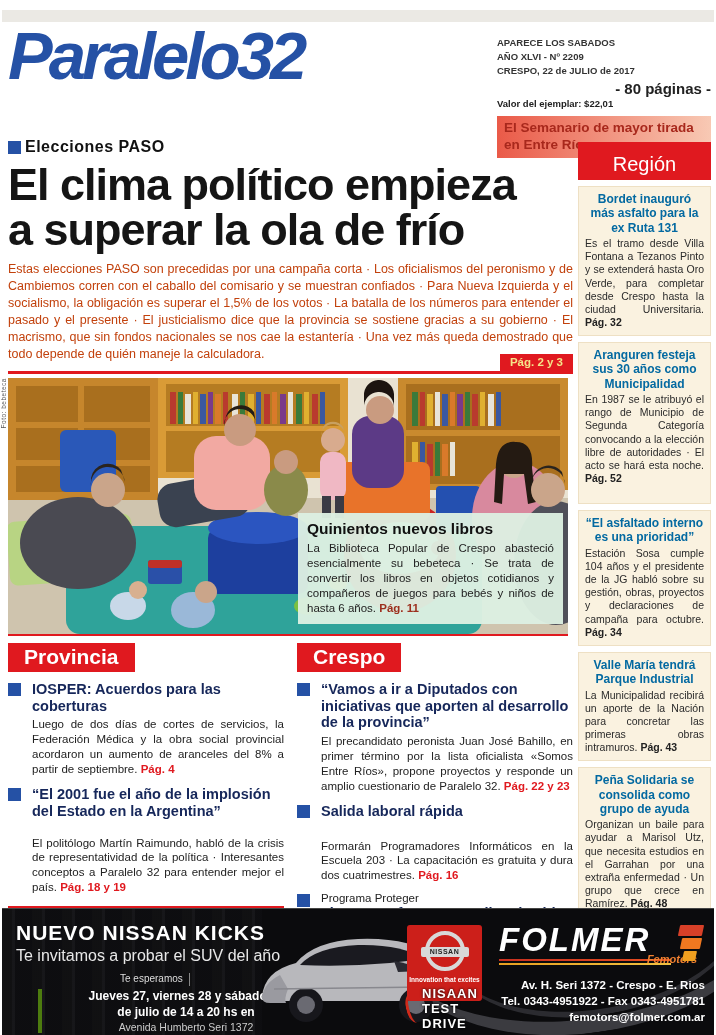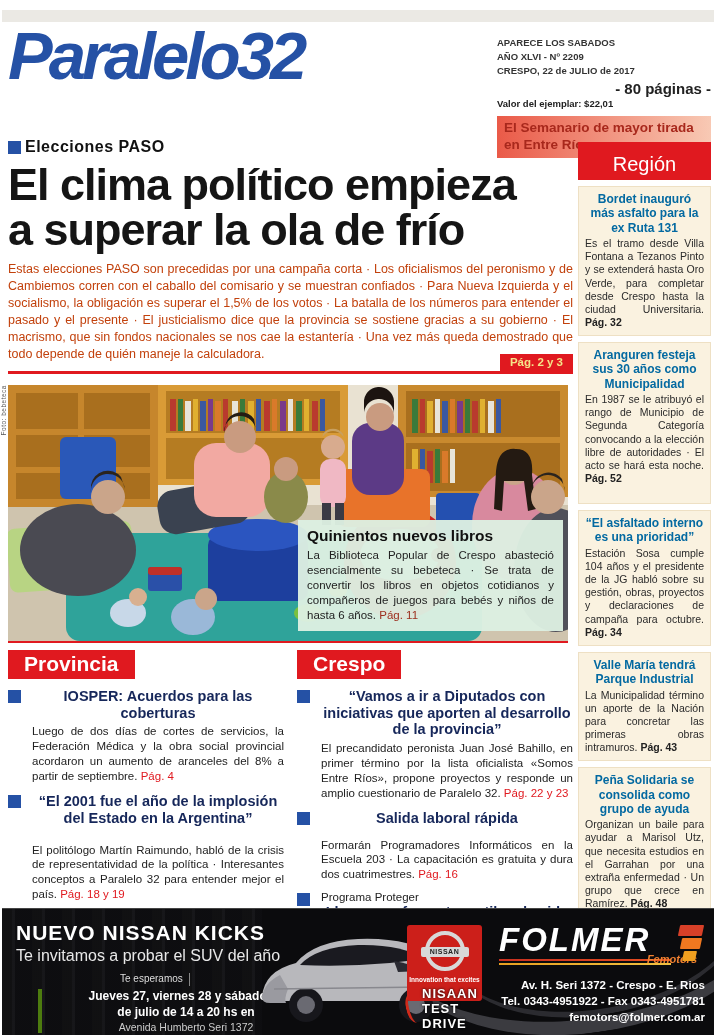--- a/index.html
+++ b/index.html
@@ -24,41 +24,41 @@
   .kicker-row{display:flex;align-items:center;gap:4px;}
   .sq{width:13px;height:13px;background:var(--c-blue,#2551a5);flex:0 0 auto;}
   .kicker{font-size:16px;font-weight:bold;color:#111;letter-spacing:.5px;}
   .headline{font-size:45px;font-weight:bold;color:#151515;line-height:1.0;letter-spacing:-1px;margin-top:6px;}
   .lead-wrap{position:relative;margin-top:9px;padding-bottom:8px;border-bottom:3px solid var(--c-red,#e0191f);}
   .lead{font-size:12.5px;line-height:1.36;color:#c2410c;text-align:justify;}
   .lead-badge{position:absolute;right:0;bottom:0;background:var(--c-red,#e0191f);color:#f5e48a;
         font-size:11.5px;font-weight:bold;padding:2px 10px 3px;}
 
   
-  .photo{position:relative;margin-top:11px;width:560px;height:256px;background:#5eead4;border-bottom:2px solid var(--c-red,#e0191f);}
+  .photo{position:relative;margin-top:4px;width:560px;height:256px;background:#5eead4;border-bottom:2px solid var(--c-red,#e0191f);}
   .photo svg{display:block;}
   .photo-credit{position:absolute;left:-8px;top:0px;font-size:6.5px;color:#555;
         writing-mode:vertical-rl;transform:rotate(180deg);letter-spacing:.5px;}
   .caption{position:absolute;right:5px;bottom:10px;width:247px;background:rgba(221,239,226,.96);
         padding:7px 9px 8px;}
   .caption h3{margin:0 0 3px;font-size:15.5px;color:#111;}
   .caption p{margin:0;font-size:11.5px;line-height:1.3;color:#222;text-align:justify;}
   .caption .pref{color:#9c2f1e;}
 
   
   .sections{display:flex;gap:13px;margin-top:7px;}
   .col-prov{width:276px;} .col-cres{width:276px;}
   .sec-head{display:inline-block;background:var(--c-red,#e0191f);color:#fff;font-weight:bold;
         font-size:21px;padding:2px 16px 4px;line-height:1.1;}
   .news-item{position:relative;margin-top:9px;padding-left:24px;}
   .news-item .sq{position:absolute;left:0;top:2px;}
   .news-kicker{font-size:11.5px;color:#222;margin-bottom:1px;}
-  .news-title{font-size:14.5px;font-weight:bold;color:var(--c-navy,#16275a);line-height:1.15;text-align:center;}
+  .news-title{font-size:14.5px;font-weight:bold;color:var(--c-navy,#16275a);line-height:1.15;}
   .news-text{font-size:11.5px;line-height:1.3;color:#222;text-align:justify;margin-top:3px;}
-  .pref{font-weight:normal;color:var(--c-red,#e0191f);white-space:nowrap;}
+  .pref{font-weight:bold;color:var(--c-red,#e0191f);white-space:nowrap;}
   .red-box{border:2px solid var(--c-red,#e0191f);margin-top:11px;padding:7px 9px 8px;}
   .red-box .news-title{color:#101010;font-size:15px;}
   .red-box .news-text{margin-top:4px;}
   .red-box .pref{display:block;margin-top:1px;}
 
   
   .region{position:absolute;left:578px;top:142px;width:133px;}
   .region-head{background:var(--c-red,#e0191f);color:#fff;font-weight:normal;font-size:20px;
         text-align:center;padding:11px 0 4px;line-height:1.15;}
   .r-item{background:var(--c-cream,#faf2e0);border:1px solid #eee0c4;margin-top:6px;padding:5px 6px 6px;}
@@ -301,21 +301,21 @@
         <div class="news-item">
           <span class="sq"></span>
           <div class="news-title">“Vamos a ir a Diputados con iniciativas que aporten al desarrollo de la provincia”</div>
           <p class="news-text" style="margin:3px 0 0"><span>El precandidato peronista Juan José Bahillo, en primer término por la lista oficialista «Somos Entre Ríos», propone proyectos y responde un amplio cuestionario de Paralelo 32.</span>
             <b class="pref">Pág. 22 y 23</b></p>
         </div>
 
         <div class="news-item">
           <span class="sq"></span>
           <div class="news-title">Salida laboral rápida</div>
-          <p class="news-text" style="margin:11px 0 0"><span>Formarán Programadores Informáticos en la Escuela 203 · La capacitación es gratuita y dura dos cuatrimestres.</span>
+          <p class="news-text" style="margin:19px 0 0"><span>Formarán Programadores Informáticos en la Escuela 203 · La capacitación es gratuita y dura dos cuatrimestres.</span>
             <b class="pref">Pág. 16</b></p>
         </div>
 
         <div class="news-item">
           <span class="sq"></span>
           <div class="news-kicker">Programa Proteger</div>
           <div class="news-title">Llega para fomentar estilos de vida saludables</div>
           <p class="news-text" style="margin:3px 0 0"><span>Apunta a implementar la actividad física, disminuir el consumo de sal, del tabaco y realizar mejoras en infraestructura · El intendente firmará el convenio la semana próxima.</span>
             <b class="pref">Pág. 13</b></p>
         </div>
@@ -339,21 +339,21 @@
     </div>
 
     <div class="r-item">
       <div class="r-title">“El asfaltado interno es una prioridad”</div>
       <p class="r-text" style="margin:2px 0 0"><span>Estación Sosa cumple 104 años y el presidente de la JG habló sobre su gestión, obras, proyectos y declaraciones de campaña para octubre.</span>
         <b class="r-pref">Pág. 34</b></p>
     </div>
 
     <div class="r-item">
       <div class="r-title">Valle María tendrá Parque Industrial</div>
-      <p class="r-text" style="margin:2px 0 0"><span>La Municipalidad término un aporte de la Nación para concretar las primeras obras intramuros.</span>
+      <p class="r-text" style="margin:2px 0 0"><span>La Municipalidad recibirá un aporte de la Nación para concretar las primeras obras intramuros.</span>
         <b class="r-pref">Pág. 43</b></p>
     </div>
 
     <div class="r-item">
       <div class="r-title">Peña Solidaria se consolida como grupo de ayuda</div>
       <p class="r-text" style="margin:2px 0 0"><span>Organizan un baile para ayudar a Marisol Utz, que necesita estudios en el Garrahan por una extraña enfermedad · Un grupo que crece en Ramírez.</span>
         <b class="r-pref">Pág. 48</b></p>
     </div>
 
     <div class="insert">

